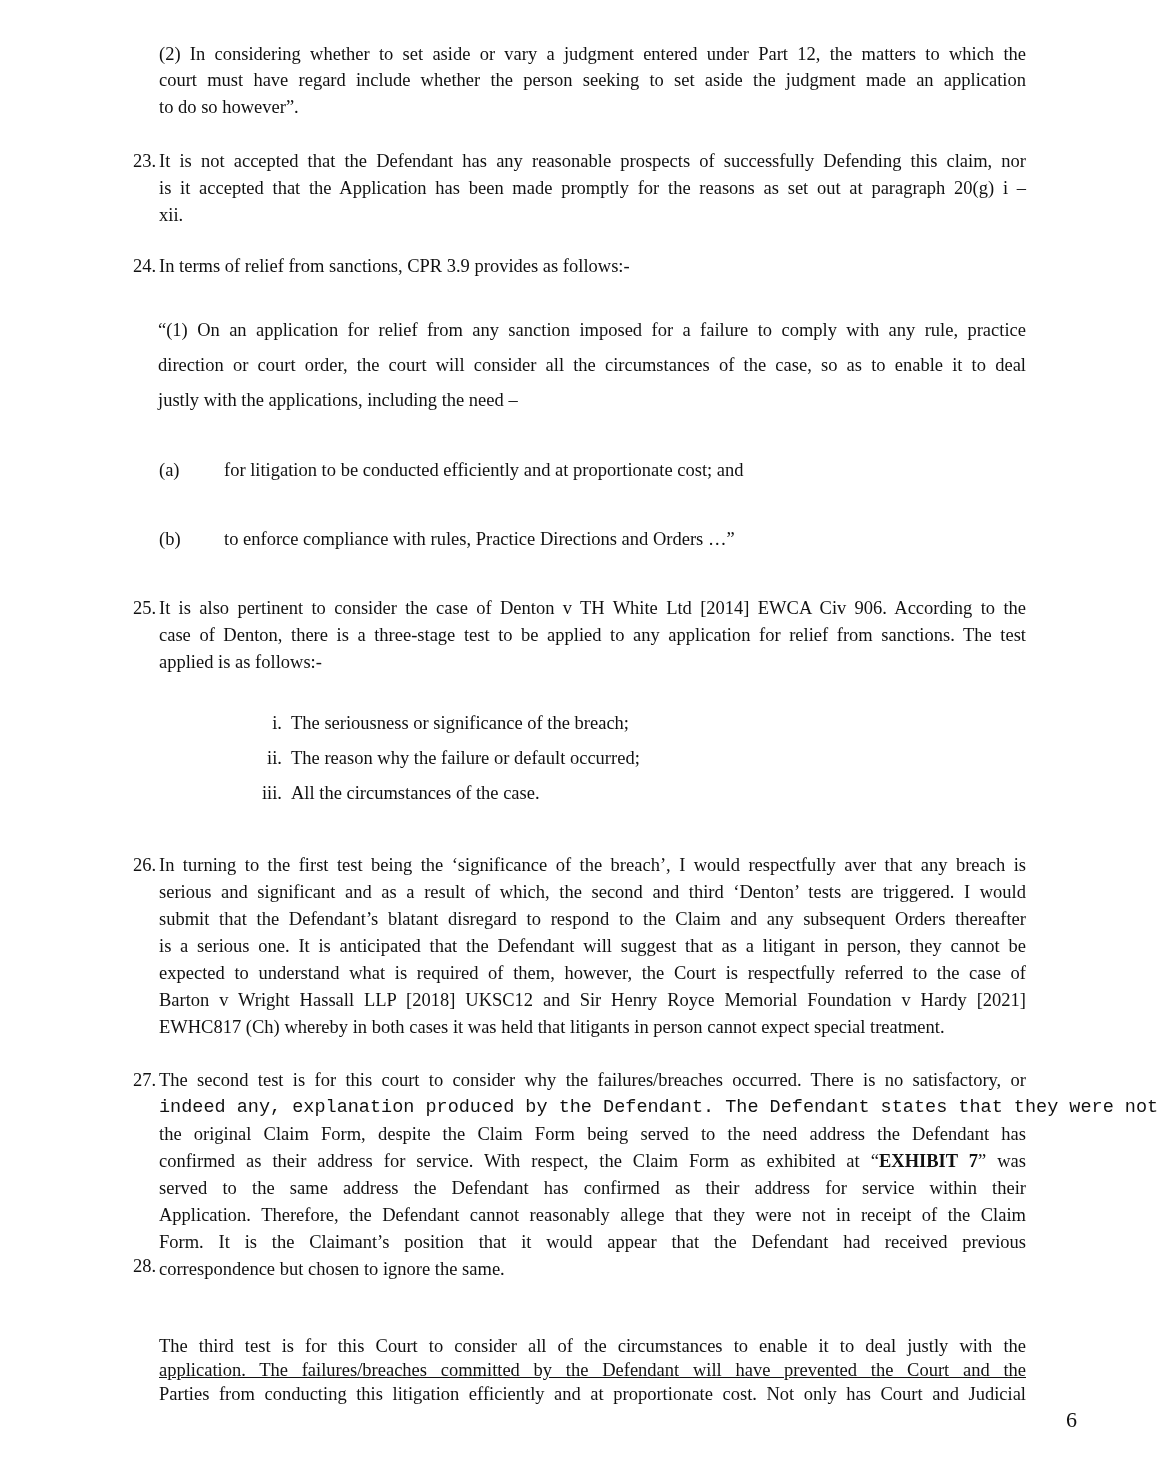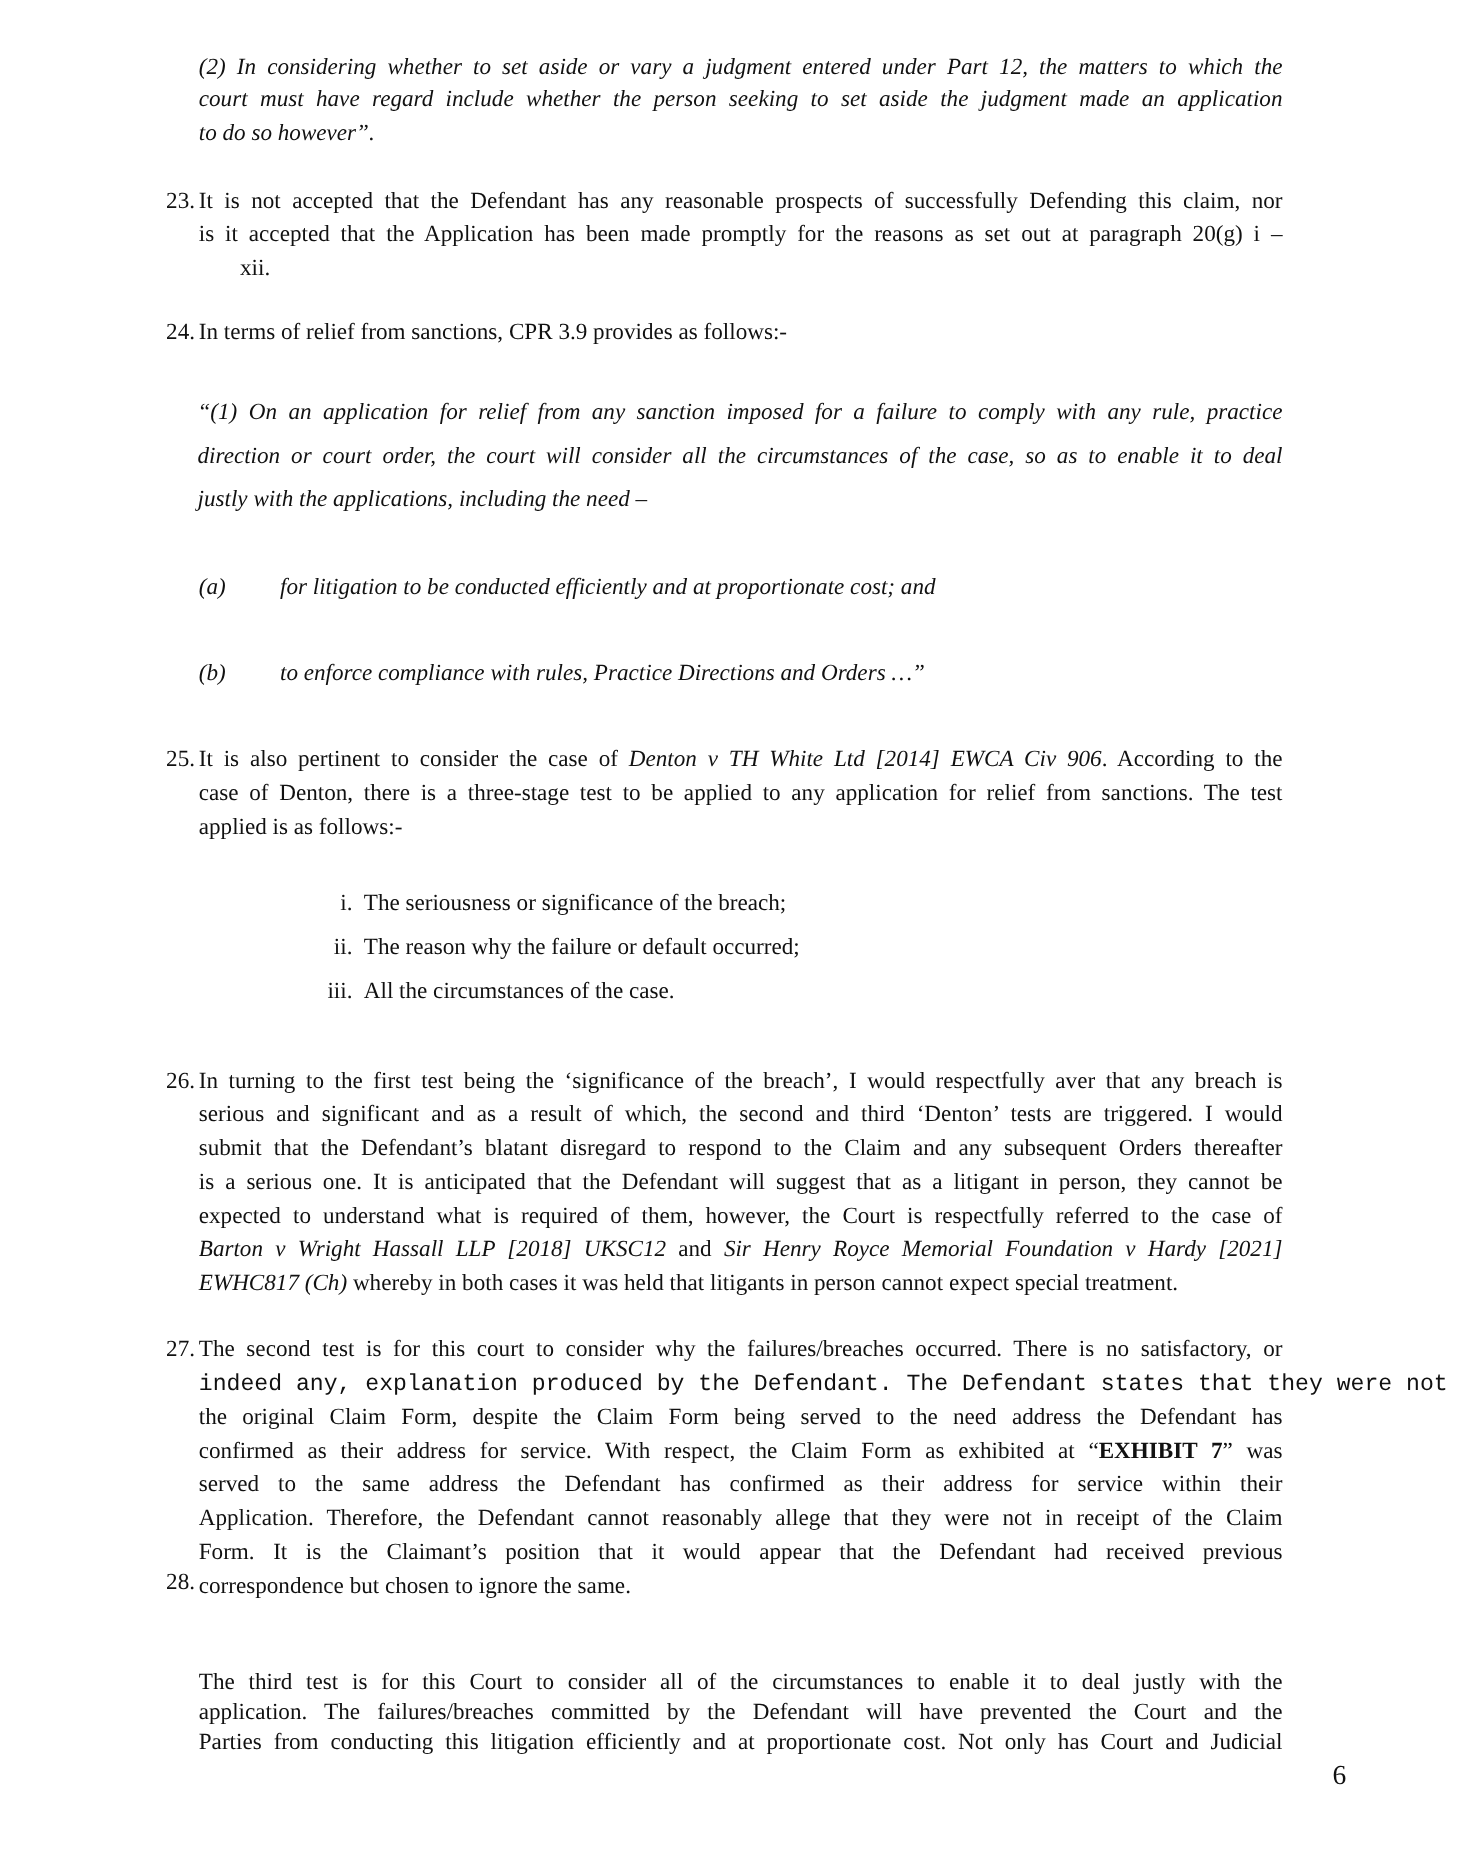--- a/index.html
+++ b/index.html
@@ -2,40 +2,40 @@
 <html><head>
   <meta charset="utf-8">
   <style>
     html, body { margin: 0; padding: 0; background: #ffffff; }
     body {
       width: 1170px; height: 1481px; position: relative; overflow: hidden;
       font-family: "Liberation Serif", serif; color: #111; font-size: 18.5px;
     }
     .line { position: absolute; white-space: nowrap; }
     .just { position: absolute; text-align: justify; text-align-last: justify; white-space: nowrap; }
-    .it { font-style: italic; }
+    .it { }
     .num { position: absolute; left: 124px; width: 32px; text-align: right; }
     .roman { position: absolute; width: 30px; text-align: right; }
     .pagenum { position: absolute; left: 1066px; top: 1407px; font-size: 22px; }
     b { font-weight: bold; }
   </style>
 </head>
 <body>
 
 <div>
   <div class="just it" style="left:159px; top:44px; width:867px;">(2)  In considering whether to set aside or vary a judgment entered under Part 12, the matters to which the</div>
   <div class="just it" style="left:159px; top:70px; width:867px;">court must have regard include whether the person seeking to set aside the judgment made an application</div>
   <div class="line it" style="left:159px; top:97px;">to do so however”.</div>
 </div>
 
 <div>
   <span class="num" style="top:151px;">23.</span>
   <div class="just" style="left:159px; top:151px; width:867px;">It is not accepted that the Defendant has any reasonable prospects of successfully Defending this claim, nor</div>
   <div class="just" style="left:159px; top:178px; width:867px;">is it accepted that the Application has been made promptly for the reasons as set out at paragraph 20(g) i –</div>
-  <div class="line" style="left:159px; top:205px;margin-left:33px;">xii.</div>
+  <div class="line" style="left:159px; top:205px;">xii.</div>
 </div>
 
 <div>
   <span class="num" style="top:256px;">24.</span>
   <div class="line" style="left:159px; top:256px;">In terms of relief from sanctions, CPR 3.9 provides as follows:-</div>
   <div class="just it" style="left:158px; top:320px; width:868px;">“(1) On an application for relief from any sanction imposed for a failure to comply with any rule, practice</div>
   <div class="just it" style="left:158px; top:355px; width:868px;">direction or court order, the court will consider all the circumstances of the case, so as to enable it to deal</div>
   <div class="line it" style="left:158px; top:390px;text-align:center;">justly with the applications, including the need –</div>
   <span class="line it" style="left:159px; top:460px;">(a)</span>
   <span class="line it" style="left:224px; top:460px;">for litigation to be conducted efficiently and at proportionate cost; and</span>
@@ -76,17 +76,17 @@
   <div class="just" style="left:159px; top:1151px; width:867px;"><span>confirmed as their address for service. With respect, the Claim Form as exhibited at “</span><b>EXHIBIT 7</b><span>” was</span></div>
   <div class="just" style="left:159px; top:1178px; width:867px;">served to the same address the Defendant has confirmed as their address for service within their</div>
   <div class="just" style="left:159px; top:1205px; width:867px;">Application. Therefore, the Defendant cannot reasonably allege that they were not in receipt of the Claim</div>
   <div class="just" style="left:159px; top:1232px; width:867px;">Form. It is the Claimant’s position that it would appear that the Defendant had received previous</div>
   <div class="line" style="left:159px; top:1259px;">correspondence but chosen to ignore the same.</div>
 </div>
 
 <div>
   <span class="num" style="top:1256px;">28.</span>
   <div class="just" style="left:159px; top:1336px; width:867px;">The third test is for this Court to consider all of the circumstances to enable it to deal justly with the</div>
-  <div class="just" style="left:159px; top:1360px; width:867px;">application. The failures/breaches committed by the Defendant will have prevented the Court and the</div>
+  <div class="just" style="left:159px; top:1360px; width:867px;text-decoration:underline;">application. The failures/breaches committed by the Defendant will have prevented the Court and the</div>
   <div class="just" style="left:159px; top:1384px; width:867px;">Parties from conducting this litigation efficiently and at proportionate cost. Not only has Court and Judicial</div>
 </div>
 
 <div class="pagenum">6</div>
 
 </body></html>

